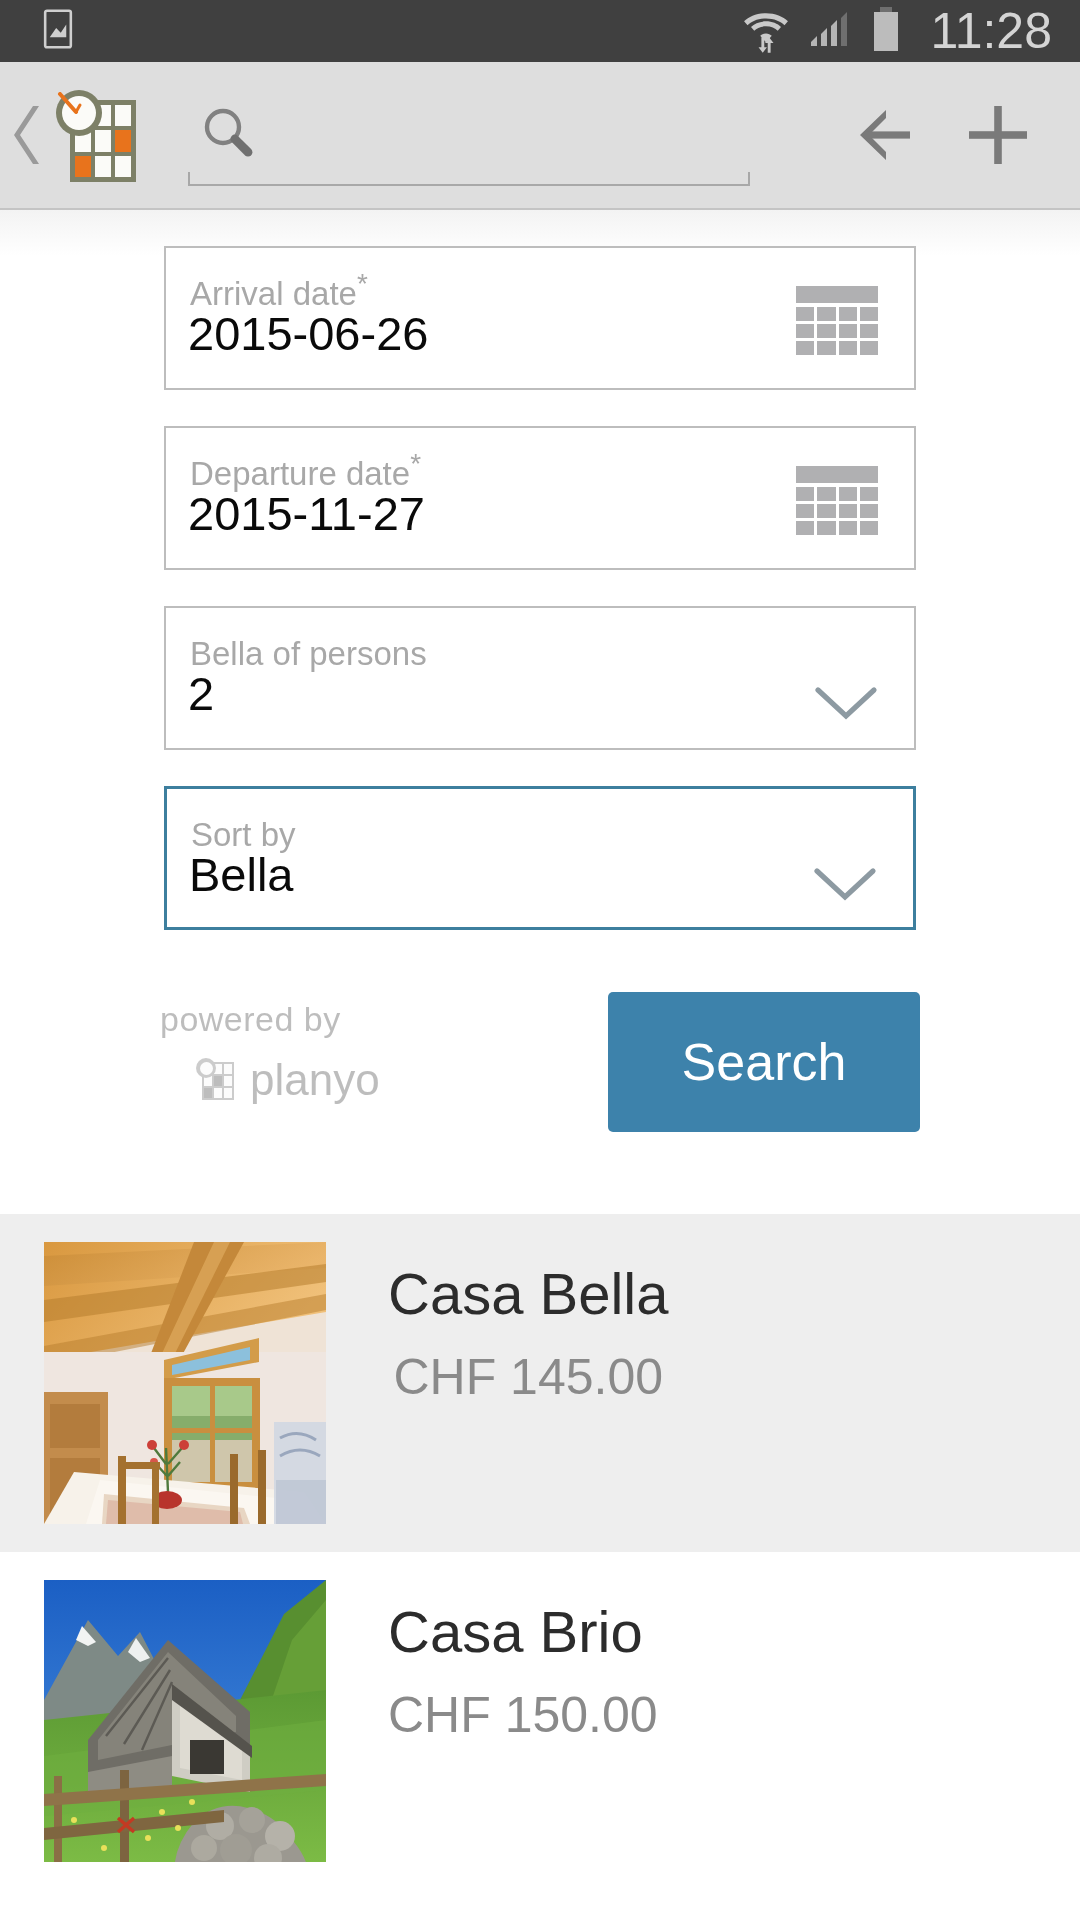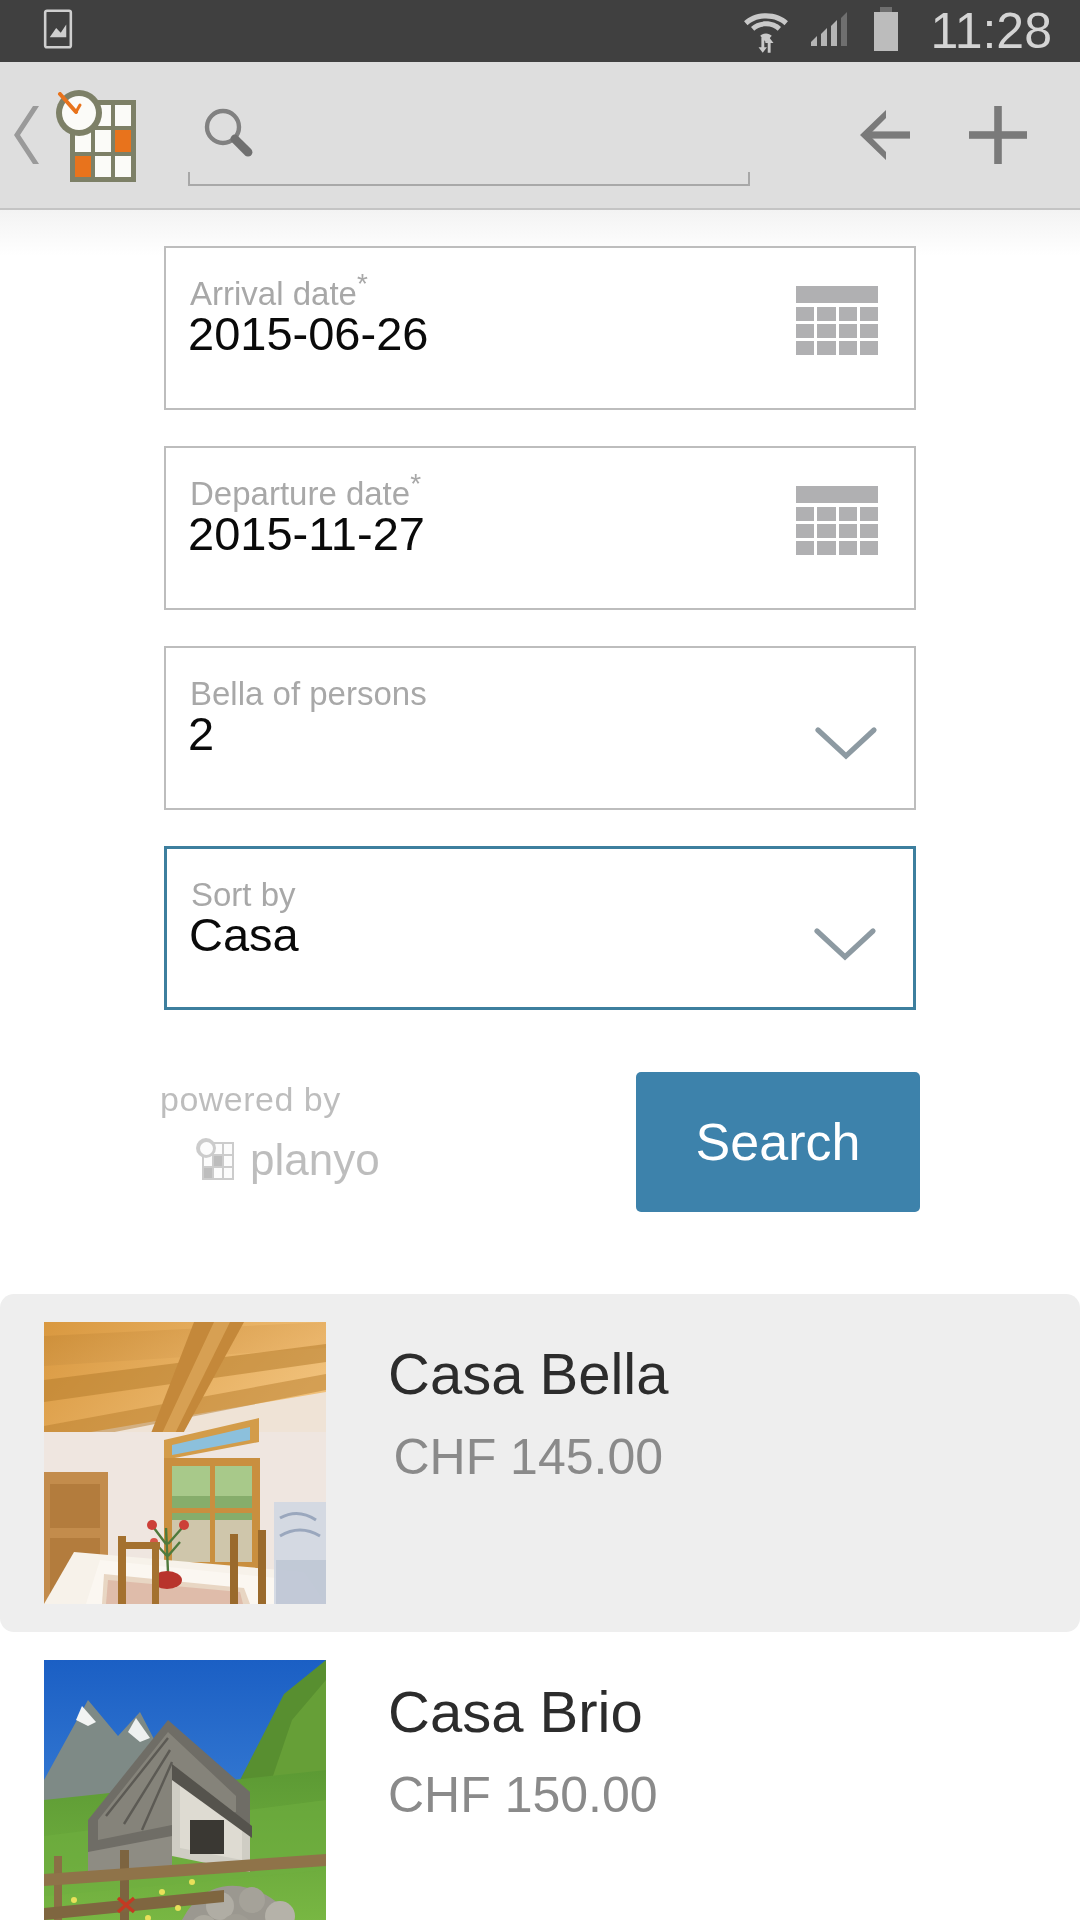--- a/index.html
+++ b/index.html
@@ -118,21 +118,21 @@
   .form-area {
     padding: 0 0 0 0;
     background: linear-gradient(to bottom, #f3f3f3 0px, #ffffff 46px);
   }
 
   
   .field {
     position: relative;
     margin: 0 164px 0 164px;
     width: 752px;
-    height: 164px;
+    height: 144px;
     border: 2px solid #bdbdbd;
     background: #ffffff;
     text-align: right;
   }
   .field.focused { border: 3px solid #3d7f9e; }
   .field-label {
     position: absolute;
     left: 24px;
     top: 20px;
     font-size: 33px;
@@ -211,21 +211,21 @@
   .pb-logo { width: 44px; height: 44px; position: relative; flex: none; }
   .pb-name {
     font-size: 44px;
     color: #6f6f6f;
     font-family: "Liberation Sans", sans-serif;
   }
   .search-btn {
     position: absolute;
     right: 160px;
     top: 0px;
-    width: 284px;
+    width: 312px;
     height: 140px;
     background: #3d82ab;
     border: none;
     border-radius: 5px;
     color: #ffffff;
     font-size: 52px;
     font-family: "Liberation Sans", sans-serif;
     cursor: pointer;
     display: flex;
     align-items: center;
@@ -234,21 +234,21 @@
 
   
   .results { margin-top: 22px; }
   .result-row {
     position: relative;
     height: 338px;
     display: flex;
     align-items: flex-start;
     padding: 28px 0 0 44px;
   }
-  .result-row.alt { background: #eeeeee; border-radius: 14px; }
+  .result-row.alt { background: #eeeeee; }
   .result-row.plain { background: #ffffff; }
   .thumb {
     width: 282px;
     height: 282px;
     flex: none;
     overflow: hidden;
     position: relative;
     background: #cfcfcf;
   }
   .result-info { padding-left: 62px; padding-top: 20px; }
@@ -493,21 +493,21 @@
         </svg>
       </span>
     </div>
 
     <div class="field-gap-a"></div>
 
     <div class="field focused">
       <div class="field-label">
         <span>Sort by</span><span class="req"></span>
       </div>
-      <div class="field-value">Casa</div>
+      <div class="field-value">Bella</div>
       <span class="chev-down">
         <svg width="64" height="40" viewBox="0 0 32 20">
           <path d="M2 3 L16 16 L30 3" fill="none" stroke="#8d9aa2" stroke-width="2.6" stroke-linecap="round"></path>
         </svg>
       </span>
     </div>
 
     <div class="actions">
       <div class="powered">
         <div class="pb-text">powered by</div>

